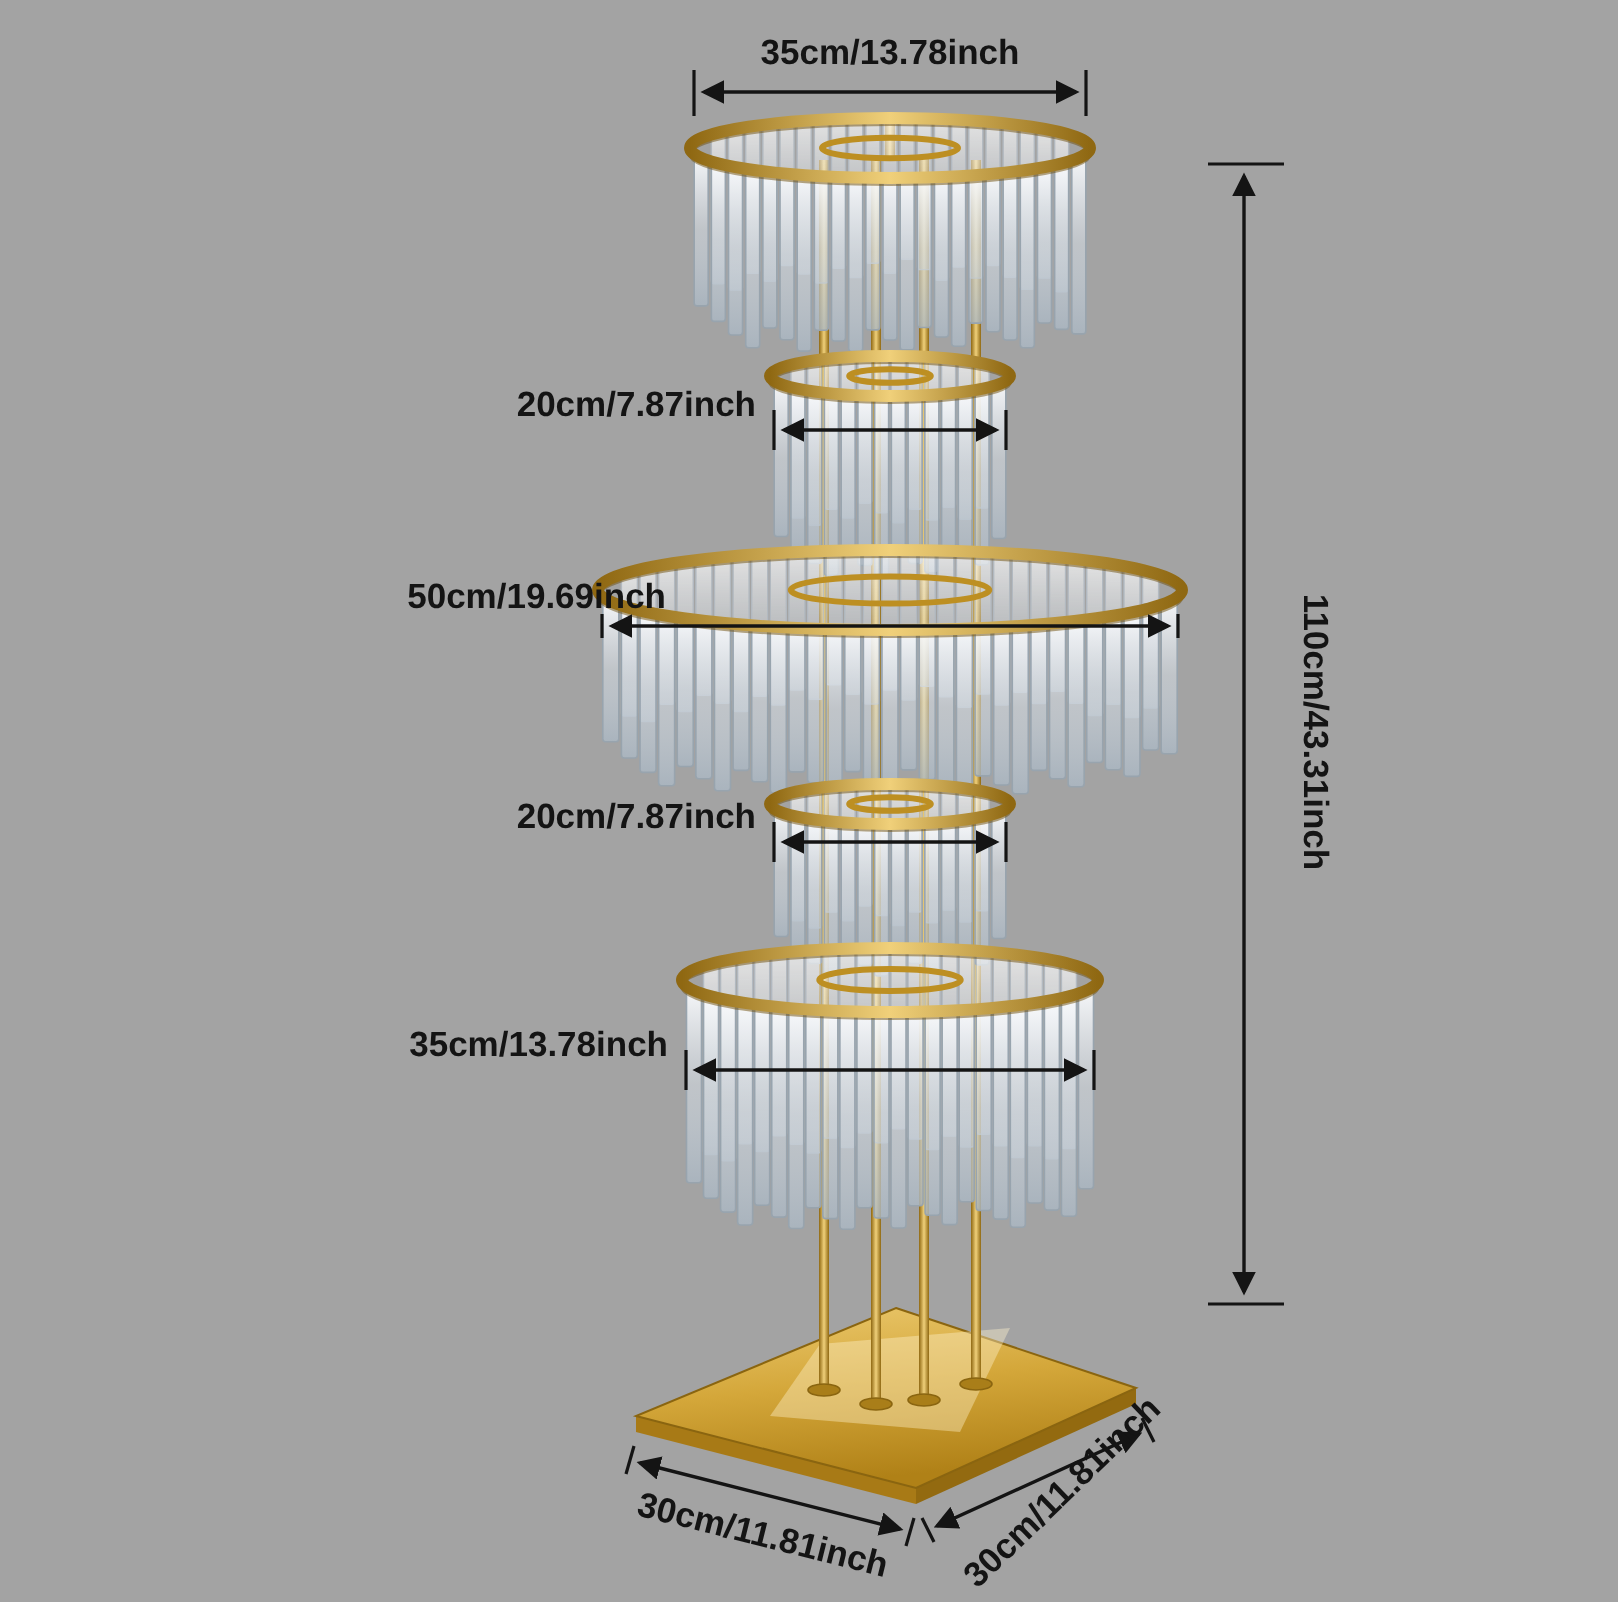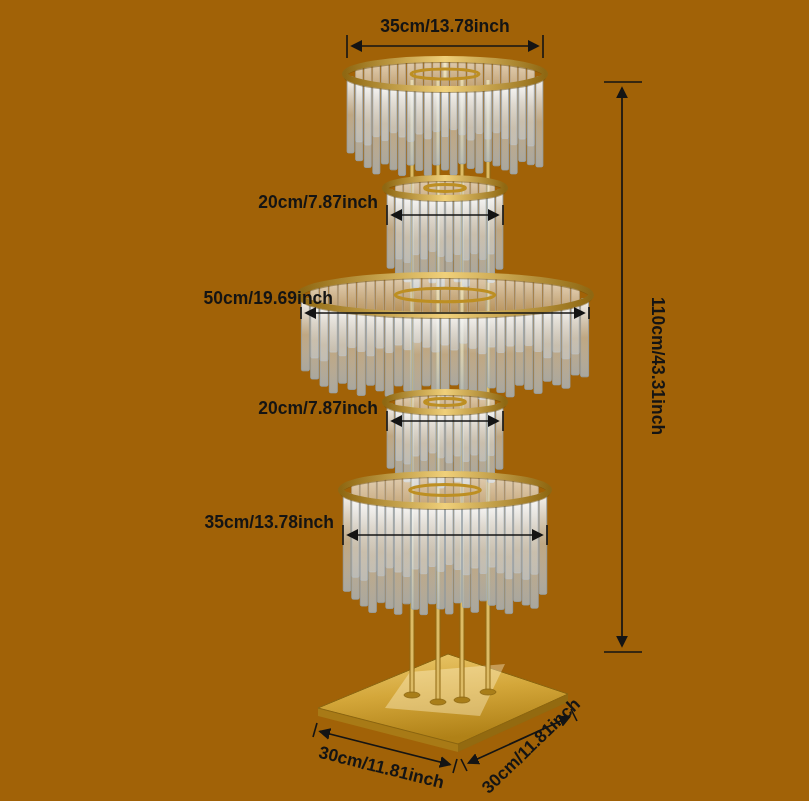--- a/index.html
+++ b/index.html
@@ -1,17 +1,17 @@
 <!DOCTYPE html>
 <html><head>
 <meta charset="utf-8">
 <style>
   *{box-sizing:border-box}
   body{margin:0;background:#ffffff;font-family:"Liberation Sans",sans-serif}
-  .stage{position:relative;width:809px;height:801px;background:#a16207;margin:0 auto;overflow:hidden}
+  .stage{position:relative;width:809px;height:801px;background:#a3a3a3;margin:0 auto;overflow:hidden}
   svg{display:block}
   .crysF{fill:url(#cgF);stroke:#98a4ae;stroke-width:.8}
   .crysB{fill:url(#cgB);stroke:#b6bfc8;stroke-width:.7;opacity:.8}
   .dline{stroke:#141414;stroke-width:1.7;fill:none}
   .tick{stroke:#141414;stroke-width:1.6}
   .dtext{font:700 17.5px "Liberation Sans",sans-serif;fill:#141414}
   .mid{text-anchor:middle}
   .end{text-anchor:end}
 </style>
 </head>

